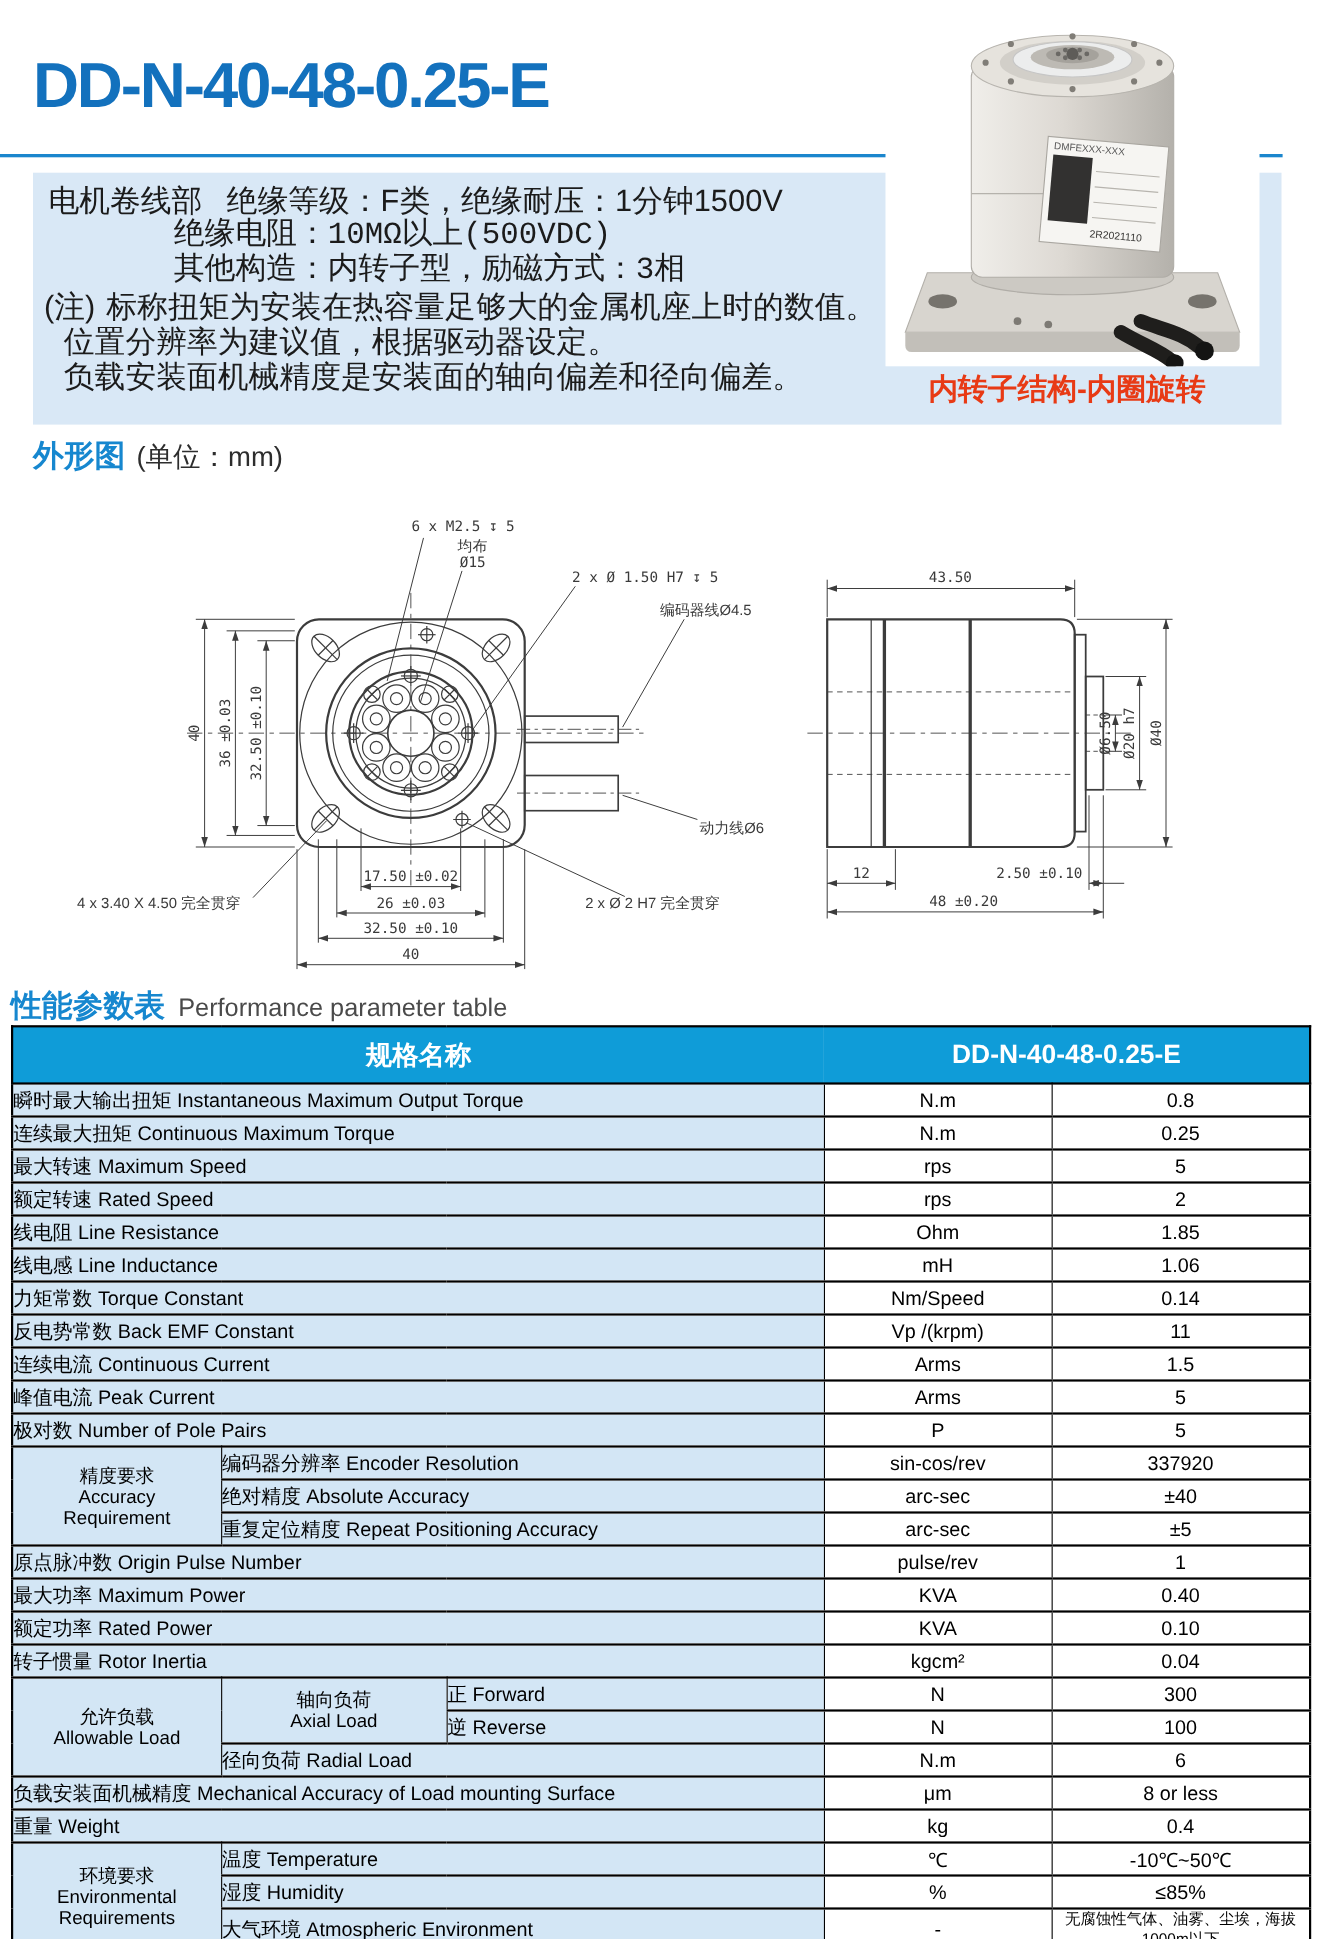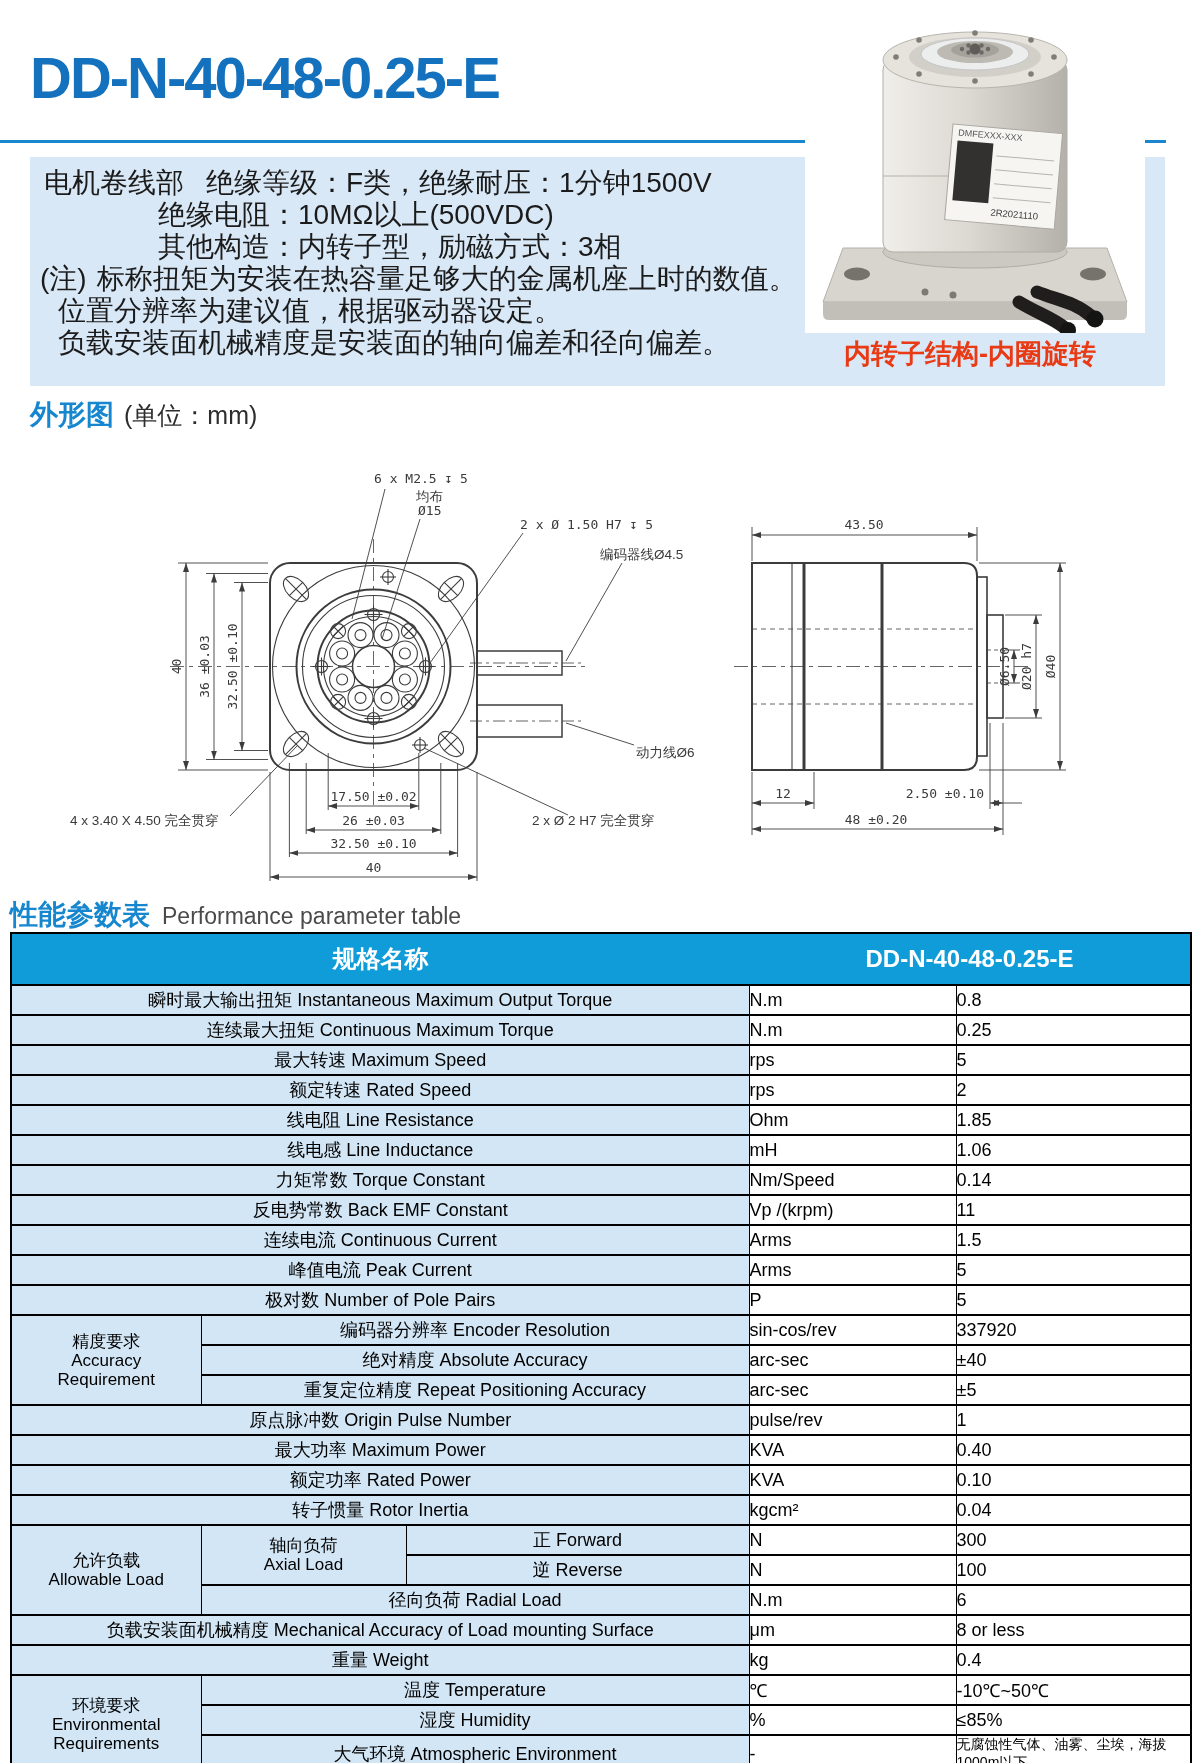--- a/index.html
+++ b/index.html
@@ -5,21 +5,21 @@
   html,body{margin:0;padding:0;background:#fff;}
   .page{position:relative;width:1200px;height:1763px;background:#fff;overflow:hidden;
         font-family:"Liberation Sans",sans-serif;color:#1c1c1c;}
   .title{position:absolute;left:30px;top:44px;font-size:58px;font-weight:800;
          color:#1371bd;letter-spacing:-2px;}
   .rule{position:absolute;left:0;top:140px;width:1166px;height:3px;background:#1b86cd;}
   .infobox{position:absolute;left:30px;top:157px;width:1135px;height:229px;background:#d9e8f6;}
   .ib{font-size:28px;line-height:32px;color:#1b1b1b;white-space:nowrap;}
   .ib.l1{padding-left:14px;padding-top:10px;}
   .ib .lbl{margin-right:22px;}
-  .ib.ind{padding-left:128px;}
+  .ib.ind{padding-left:128px;font-family:Liberation Mono, monospace;}
   .ib.note{padding-left:10px;}
   .ib.note .nlbl{margin-right:10px;}
   .ib.nind{padding-left:28px;}
   .photo{position:absolute;left:805px;top:8px;width:340px;height:325px;background:#fff;z-index:5;}
   .caption{position:absolute;left:820px;top:336px;width:300px;text-align:center;
            font-size:27px;font-weight:700;color:#e83a15;z-index:6;}
   .sec{position:absolute;left:30px;}
   .sec1{top:396px;}
   .sec2{top:896px;left:10px;}
   .sec .cn{font-size:28px;font-weight:800;color:#1687cf;}
@@ -29,23 +29,23 @@
   .dim{font-family:"DejaVu Sans Mono",monospace;font-size:13px;fill:#3a3a3a;}
   .dimcjk{font-family:"Liberation Sans",sans-serif;font-size:13.5px;fill:#3a3a3a;}
   .spec{position:absolute;left:10px;top:932px;}
   table.spec-t{border-collapse:collapse;table-layout:fixed;width:1180px;border:2px solid #000;}
   .spec-t th{background:#0f9cd8;color:#fff;font-size:24px;font-weight:700;height:50px;
              border-top:2px solid #000;border-bottom:2px solid #000;padding:0;}
   .spec-t th.hl{border-left:2px solid #000;border-right:none;}
   .spec-t th.hr{border-right:2px solid #000;border-left:none;}
   .spec-t td{border:1px solid #000;border-top:2px solid #000;border-bottom:2px solid #000;
              height:28px;font-size:18px;color:#000;padding:0 0 0 0;overflow:hidden;}
-  .spec-t td.lab{background:#d3e6f5;text-align:center;}
+  .spec-t td.lab{background:#d3e6f5;text-align:left;}
   .spec-t td.grp{background:#d3e6f5;text-align:center;font-size:17px;line-height:19px;}
-  .spec-t td.unit,.spec-t td.val{background:#fff;}
+  .spec-t td.unit,.spec-t td.val{text-align:center;background:#fff;}
   .spec-t td.sm{font-size:14px;}
 </style>
 </head>
 <body>
 
 <div class="page">
 
   <div class="title">DD-N-40-48-0.25-E</div>
   <div class="rule"></div>
 

